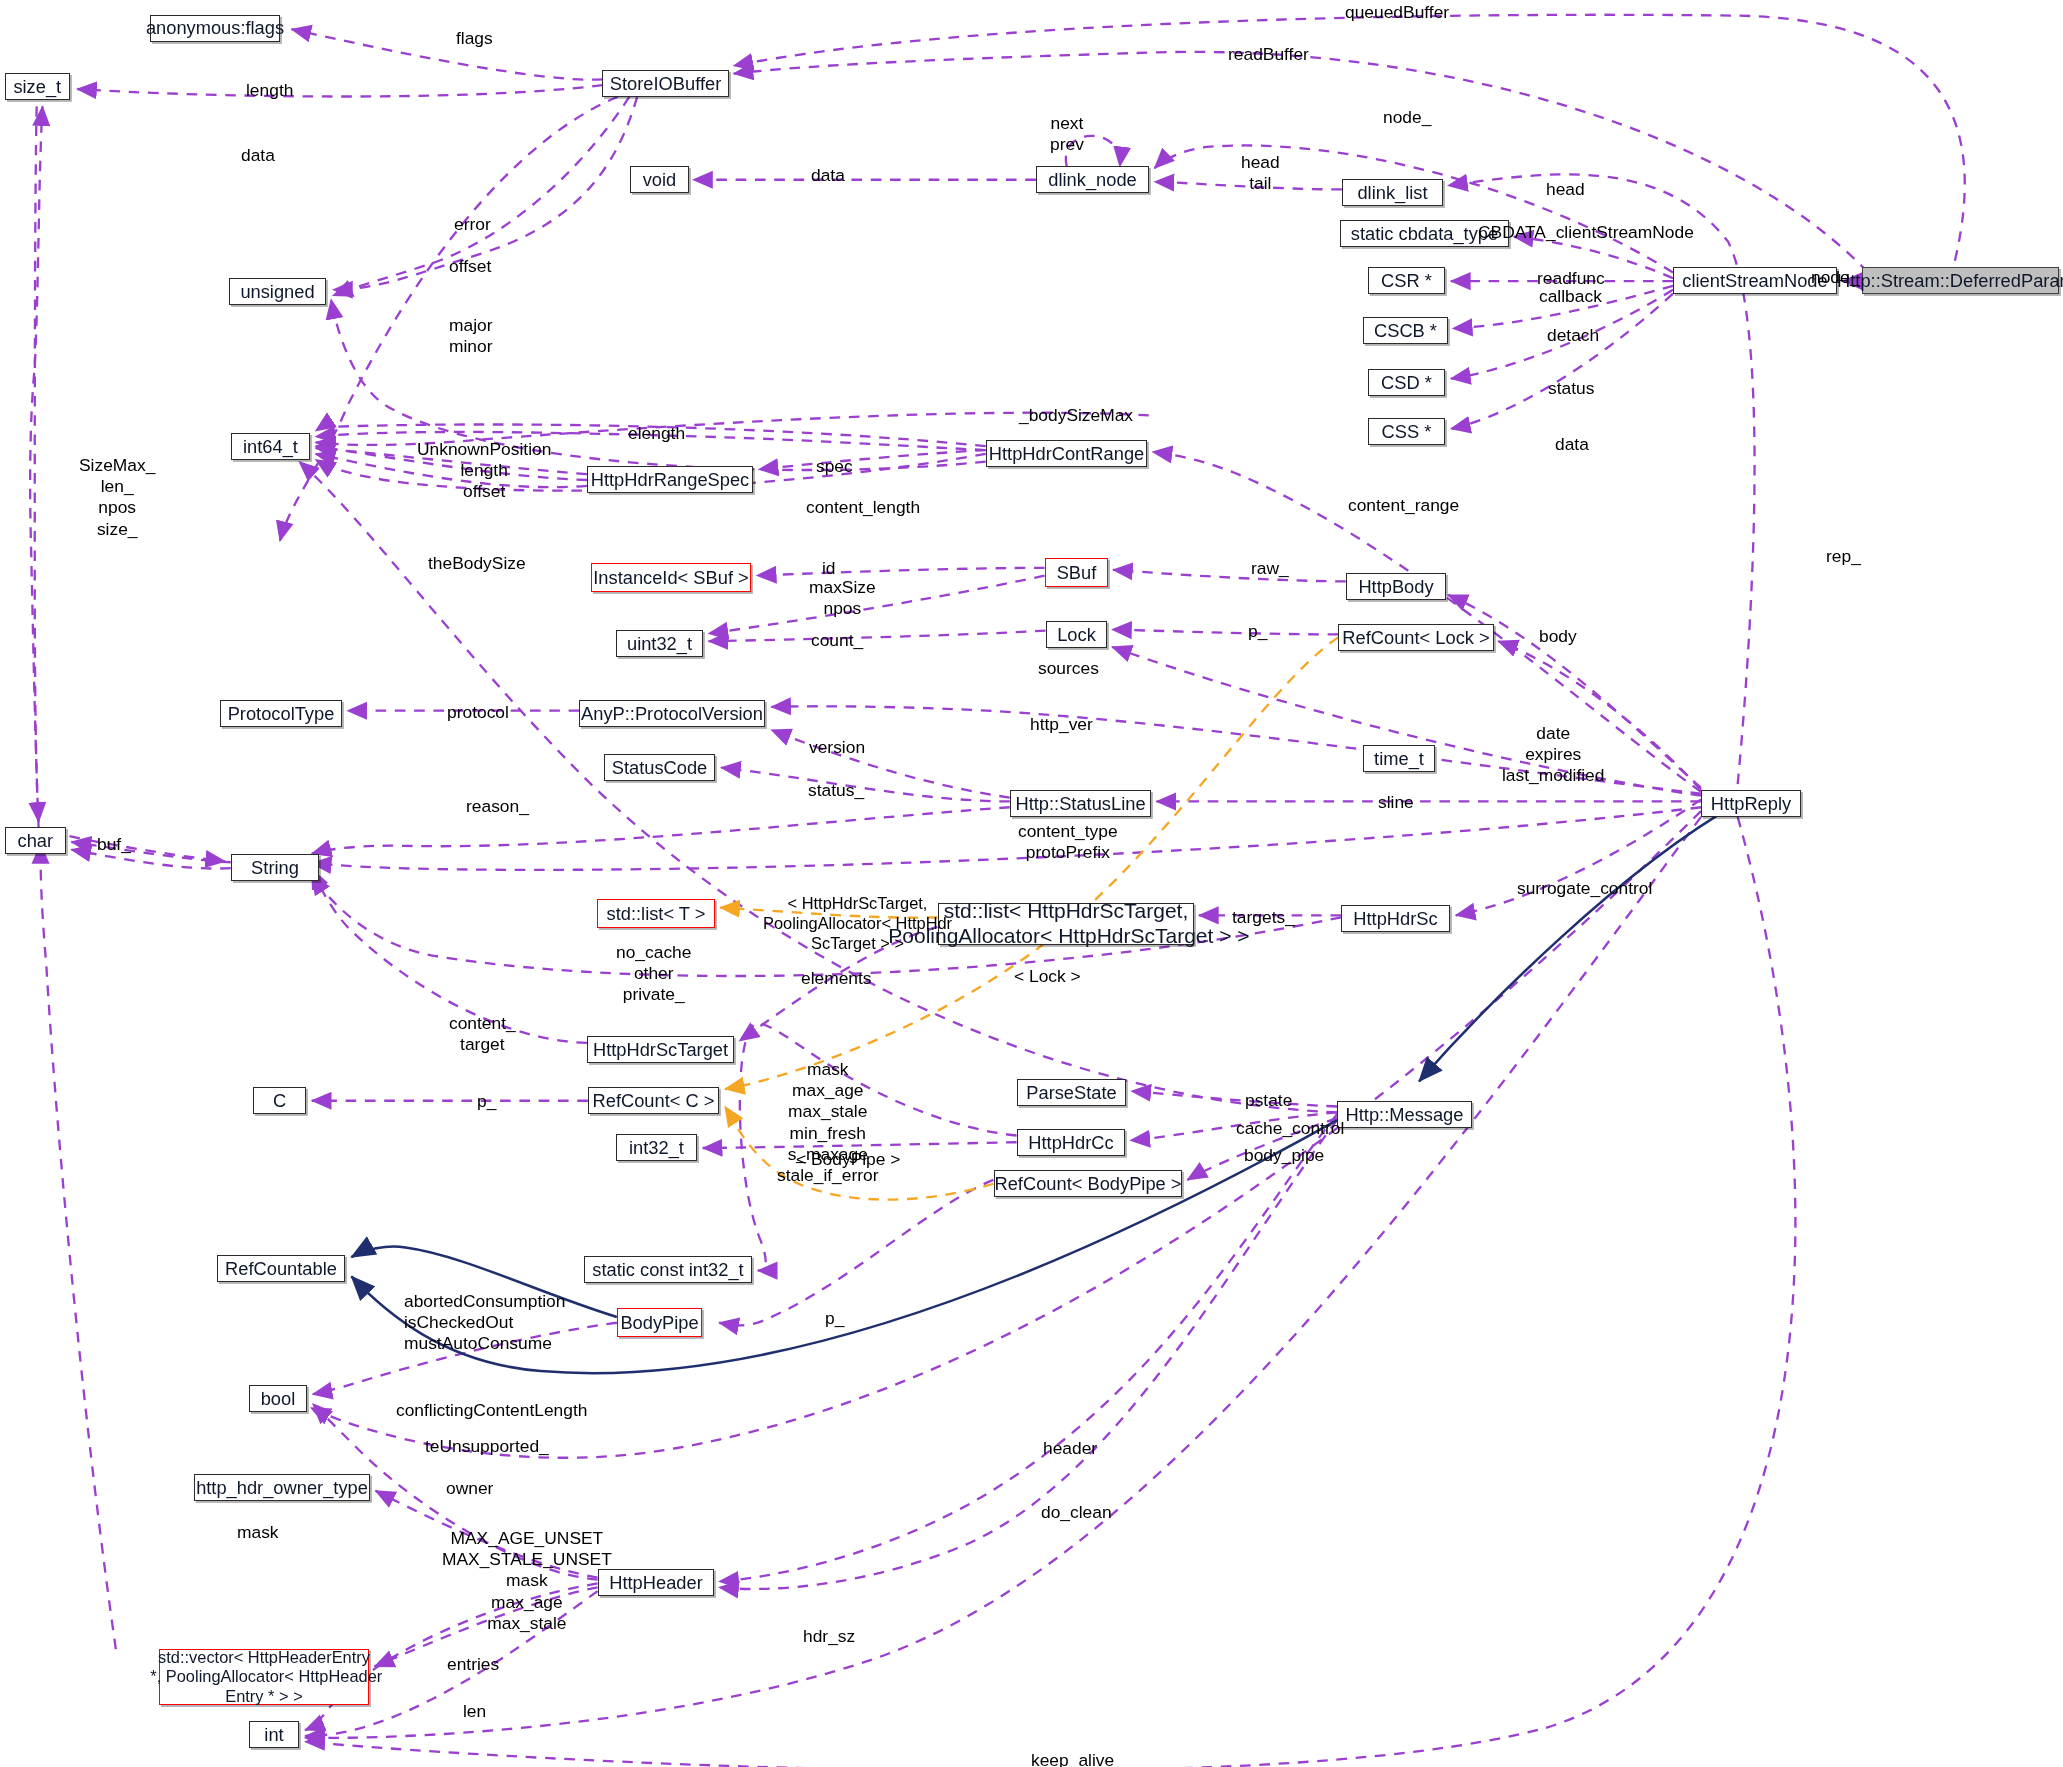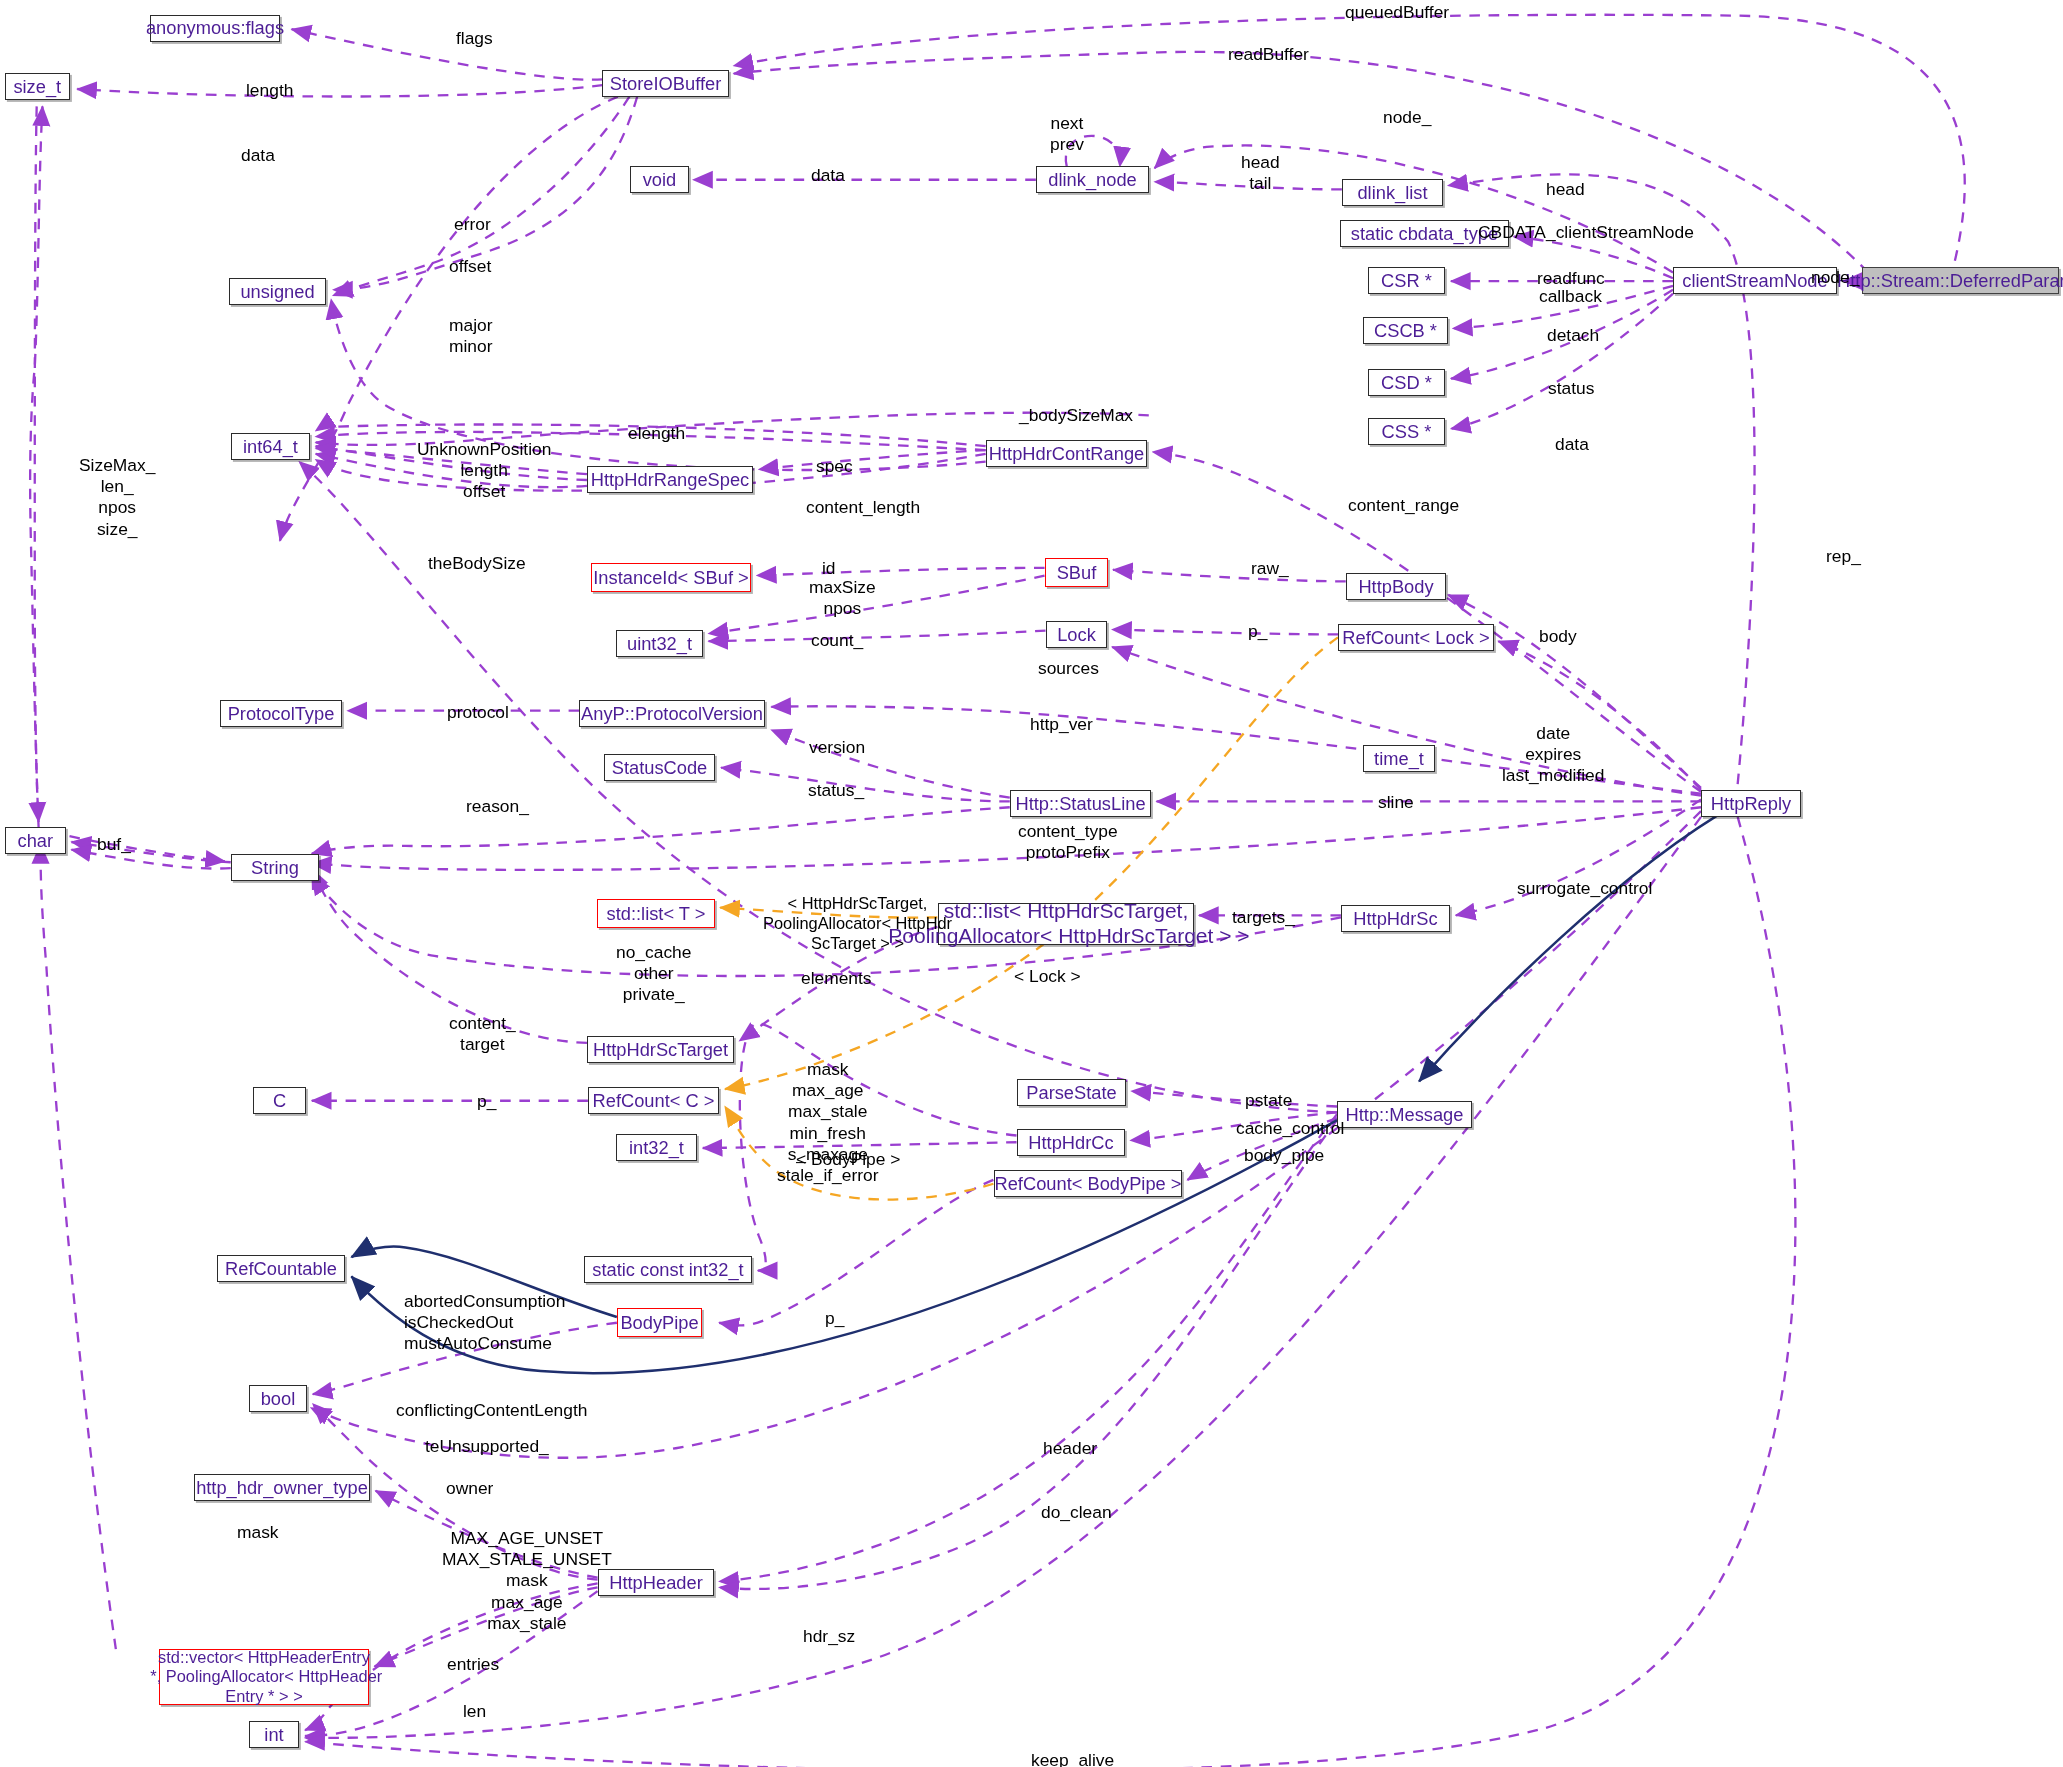--- a/index.html
+++ b/index.html
@@ -6,21 +6,21 @@
   html,body{margin:0;padding:0;background:#ffffff;}
   body{font-family:"Liberation Sans","DejaVu Sans",sans-serif;}
   #canvas{position:relative;width:2063px;height:1768px;background:#fff;overflow:hidden;}
   svg#edges{position:absolute;left:0;top:0;width:2063px;height:1768px;}
 
   .node{
     position:absolute;
     box-sizing:border-box;
     border:1.4px solid #2b2b2b;
     background:#ffffff;
-    color:#4c1d95;
+    color:#0f172a;
     font-size:18.3px;
     line-height:1.18;
     text-align:center;
     display:flex;align-items:center;justify-content:center;
     white-space:pre;
     padding:1.9px 5.8px;
     box-shadow:1.9px 1.9px 0 rgba(0,0,0,0.30);
   }
   .node.red{border-color:#ff0000;}
   .node.focus{background:#bfbfbf;border-color:#404040;}

